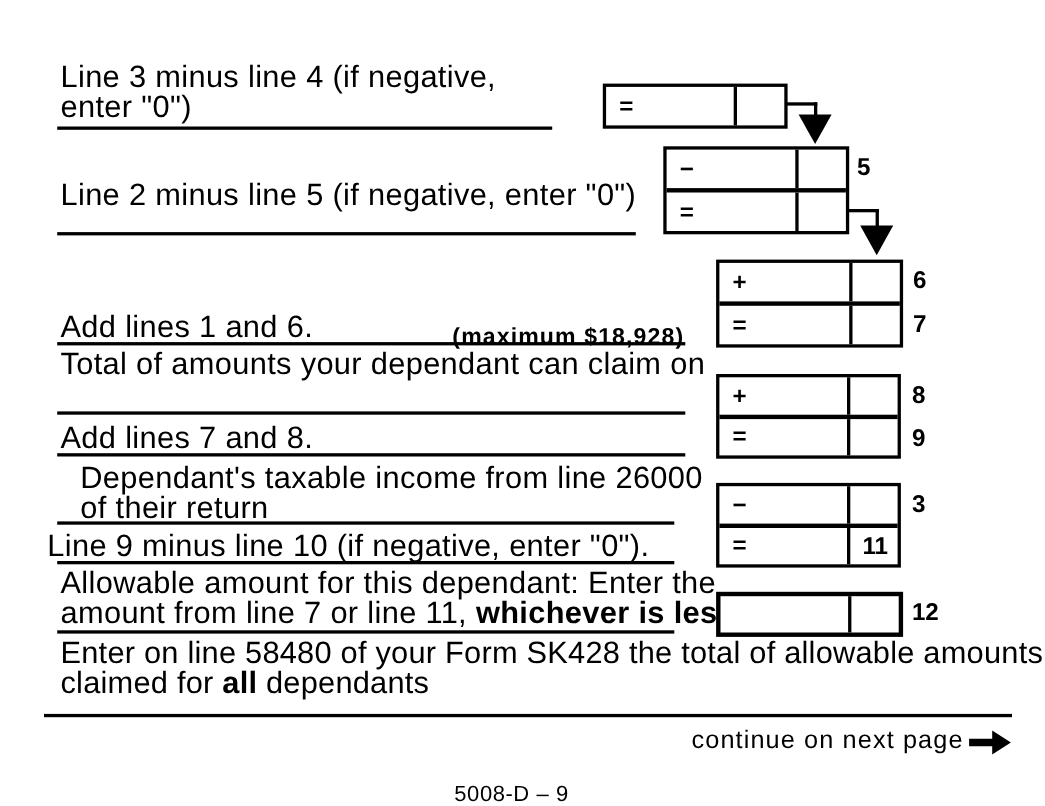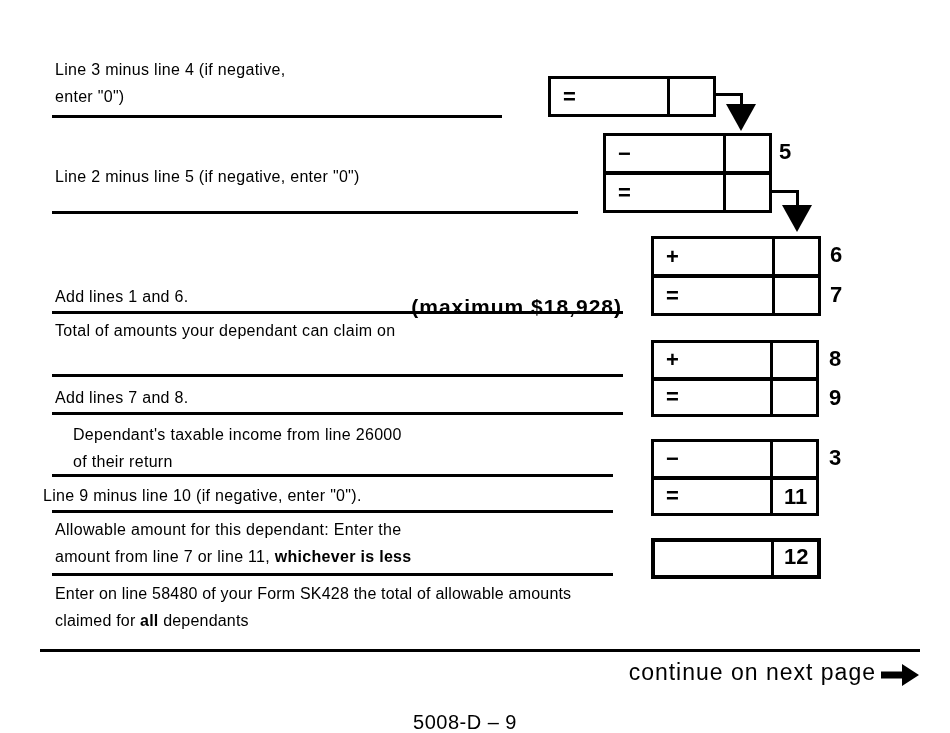--- a/index.html
+++ b/index.html
@@ -2,21 +2,21 @@
 <html><head>
 <meta charset="utf-8">
 <style>
   html,body{margin:0;padding:0;}
   body{
     width:950px;height:733px;position:relative;background:#ffffff;
     font-family:"Liberation Sans",sans-serif;color:#000;
     overflow:hidden;
   }
   .txt{
-    position:absolute;font-size:16px;line-height:27px;letter-spacing:.3px;
+    position:absolute;font-size:28px;line-height:27px;letter-spacing:.3px;
     white-space:nowrap;color:#000;
   }
   .txt b{font-weight:700;}
   .rule{position:absolute;height:3px;background:#000;}
   
   .cbox{position:absolute;border:3px solid #000;box-sizing:border-box;background:#fff;display:flex;flex-direction:column;}
   .cbox .row{display:flex;flex:1;align-items:stretch;}
   .cbox .row + .row{border-top:4px solid #000;}
   .cbox .amt{flex:1;display:flex;align-items:center;padding-left:12px;}
   .cbox .cents{width:43px;border-left:3px solid #000;}
@@ -163,21 +163,21 @@
 </div>
 <div class="lineno" style="left:829px;top:445px;">3</div>
 <div class="lineno" style="left:784px;top:484px;text-align:right;">11</div>
 
 <div class="cbox" style="left:651px;top:538px;width:170px;height:41px;border-width:4px;">
   <div class="row">
     <div class="amt"></div>
     <div class="cents"></div>
   </div>
 </div>
-<div class="lineno" style="left:784px;top:544px;">12</div>
+<div class="lineno" style="left:829px;top:544px;">12</div>
 
 <div class="rule" style="left:40px;top:649px;width:880px;"></div>
 
 <div class="footer-form" style="left:390px;top:663px;width:150px;text-align:center;">5008-D – 9</div>
 
 <div class="footer-continue" style="left:560px;top:659px;width:316px;text-align:right;">continue on next page</div>
 <svg style="position:absolute;left:880px;top:661px;" width="40" height="28" viewBox="0 0 40 28">
   <path d="M1 10.5 H22 V3 L39 14 L22 25 V17.5 H1 Z" fill="#000"></path>
 </svg>
 

